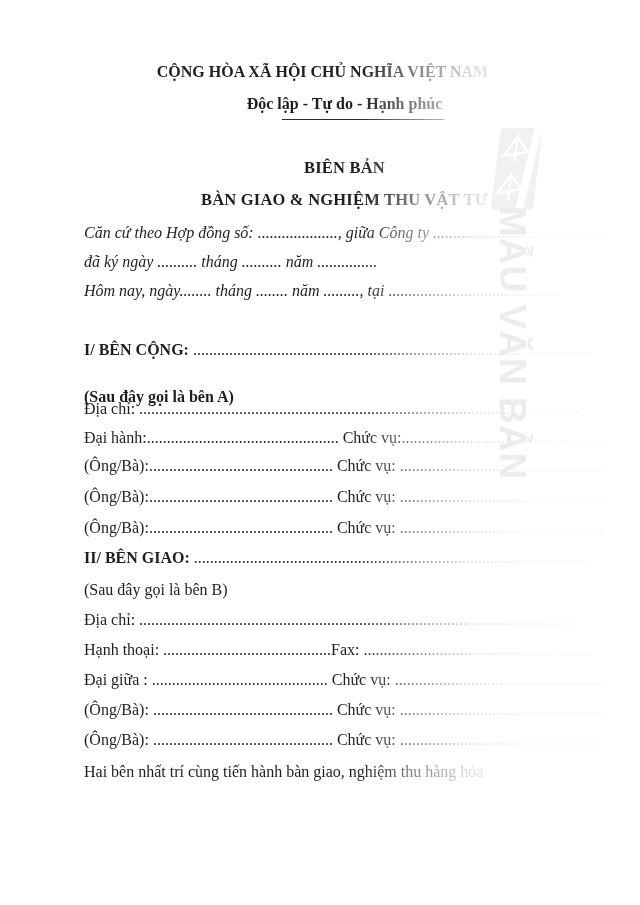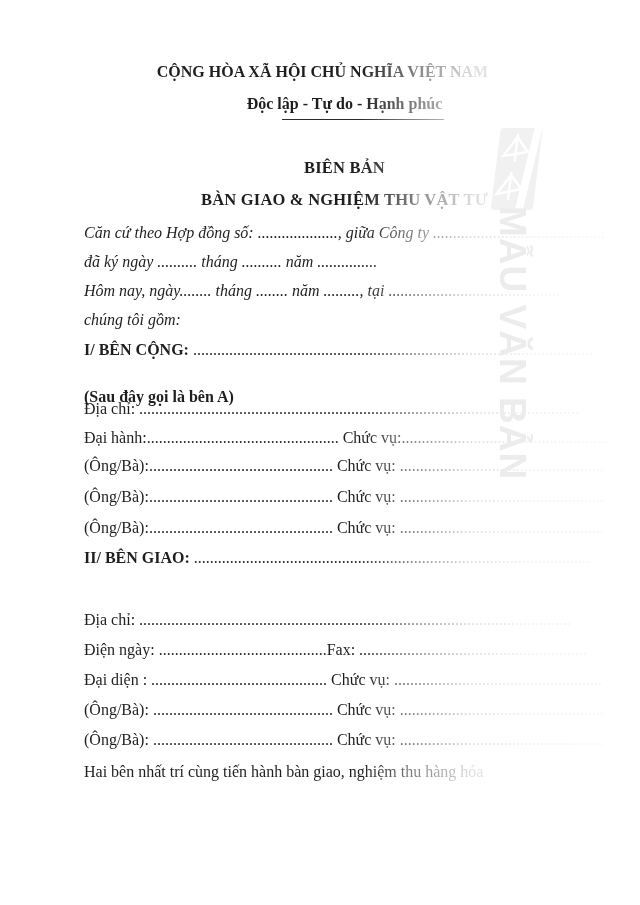--- a/index.html
+++ b/index.html
@@ -48,21 +48,20 @@
   <div class="line center b shiftL" style="top:60px">CỘNG HÒA XÃ HỘI CHỦ NGHĨA VIỆT NAM</div>
   <div class="line center b" style="top:92px">Độc lập - Tự do - Hạnh phúc</div>
   <div class="underline"></div>
 
   <div class="line center b t" style="top:156px">BIÊN BẢN</div>
   <div class="line center b t" style="top:188px">BÀN GIAO &amp; NGHIỆM THU VẬT TƯ</div>
 
   <div class="line i" style="top:221px">Căn cứ theo Hợp đồng số: ...................., giữa Công ty ...........................................</div>
   <div class="line i" style="top:250px">đã ký ngày .......... tháng .......... năm ...............</div>
   <div class="line i" style="top:279px">Hôm nay, ngày........ tháng ........ năm ........., tại ...........................................</div>
-  <div class="line i" style="top:308px">chúng tôi gồm:</div>
 
   <div class="line" style="top:338px">
     <span class="b">I/ BÊN CỘNG:</span><span class="dots"> ....................................................................................................</span>
   </div>
   <div class="line b" style="top:385px">(Sau đây gọi là bên A)</div>
   <div class="line" style="top:397px">
     <span>Địa chỉ:</span><span class="dots"> ..............................................................................................................</span>
   </div>
   <div class="line" style="top:426px">
     <span>Đại hành:</span><span class="dots">................................................</span><span> Chức vụ:</span><span class="dots">......................................................</span>
@@ -73,28 +72,29 @@
   <div class="line" style="top:485px">
     <span>(Ông/Bà):</span><span class="dots">..............................................</span><span> Chức vụ: </span><span class="dots">....................................................</span>
   </div>
   <div class="line" style="top:516px">
     <span>(Ông/Bà):</span><span class="dots">..............................................</span><span> Chức vụ: </span><span class="dots">....................................................</span>
   </div>
 
   <div class="line" style="top:546px">
     <span class="b">II/ BÊN GIAO:</span><span class="dots"> ...................................................................................................</span>
   </div>
+  <div class="line" style="top:578px">(Sau đây gọi là bên B)</div>
   <div class="line" style="top:608px">
     <span>Địa chỉ: </span><span class="dots"> ............................................................................................................</span>
   </div>
   <div class="line" style="top:638px">
-    <span>Điện ngày:</span><span class="dots"> ..........................................</span><span>Fax:</span><span class="dots"> .........................................................</span>
+    <span>Hạnh thoại:</span><span class="dots"> ..........................................</span><span>Fax:</span><span class="dots"> .........................................................</span>
   </div>
   <div class="line" style="top:668px">
-    <span>Đại diện :</span><span class="dots"> ............................................</span><span> Chức vụ:</span><span class="dots"> ....................................................</span>
+    <span>Đại giữa :</span><span class="dots"> ............................................</span><span> Chức vụ:</span><span class="dots"> ....................................................</span>
   </div>
   <div class="line" style="top:698px">
     <span>(Ông/Bà):</span><span class="dots"> .............................................</span><span> Chức vụ: </span><span class="dots">....................................................</span>
   </div>
   <div class="line" style="top:728px">
     <span>(Ông/Bà):</span><span class="dots"> .............................................</span><span> Chức vụ: </span><span class="dots">....................................................</span>
   </div>
 
   <div class="line" style="top:760px">Hai bên nhất trí cùng tiến hành bàn giao, nghiệm thu hàng hóa</div>
 

